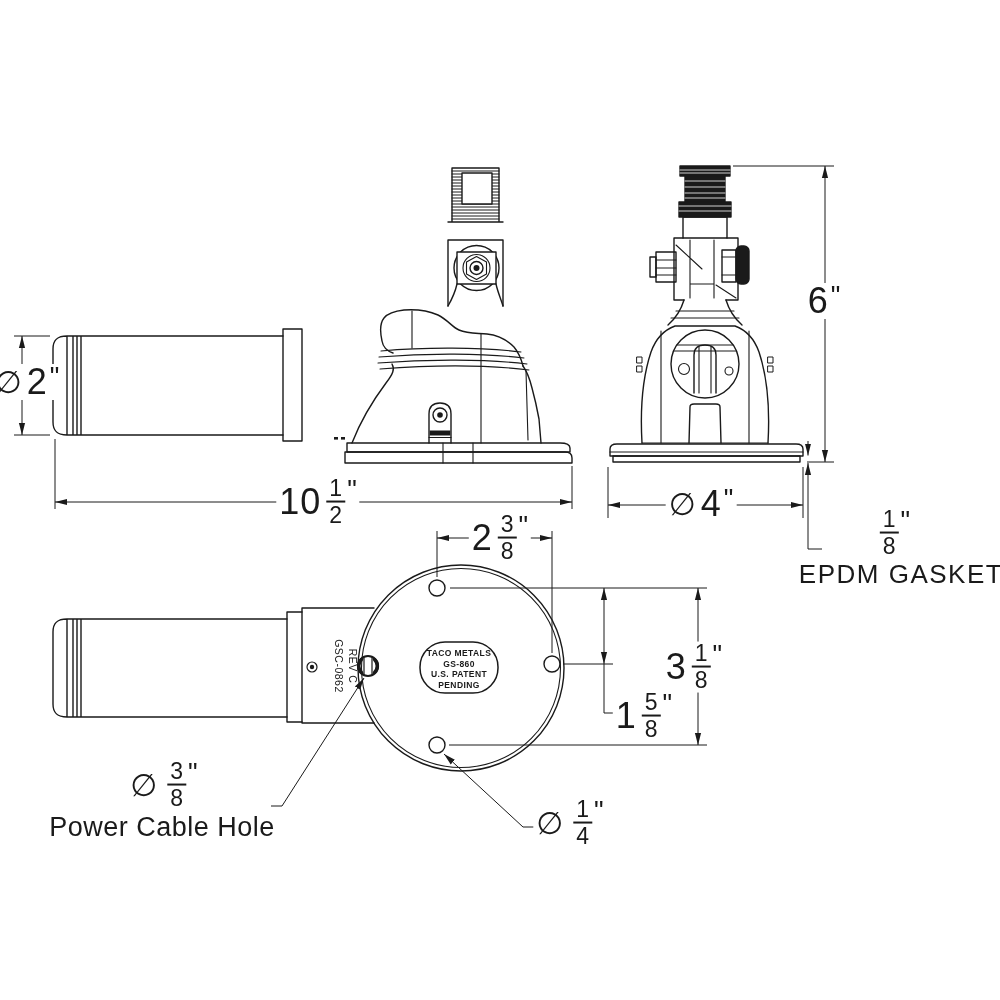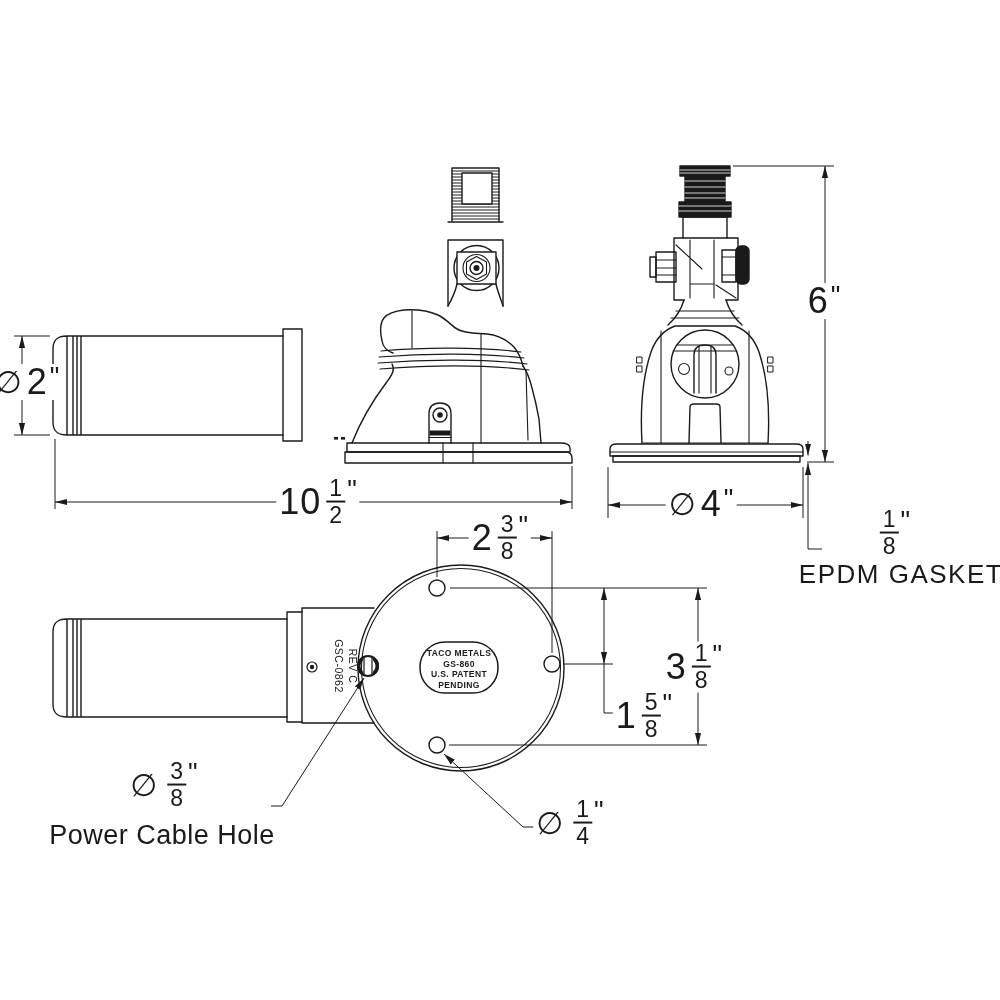--- a/index.html
+++ b/index.html
@@ -253,21 +253,21 @@
 
   <div class="dim" style="left:164px;top:785px;">
     <span class="sym">∅</span>
     <span class="frac">
       <span class="num">3</span>
       <span class="den">8</span>
     </span>
     <span class="unit">"</span>
   </div>
 
-  <div class="label med" style="left:162px;top:827px;margin-top:8px;">Power Cable Hole</div>
+  <div class="label med" style="left:162px;top:827px;">Power Cable Hole</div>
 
   <div class="dim" style="left:570px;top:823px;">
     <span class="sym">∅</span>
     <span class="frac">
       <span class="num">1</span>
       <span class="den">4</span>
     </span>
     <span class="unit">"</span>
   </div>
 

